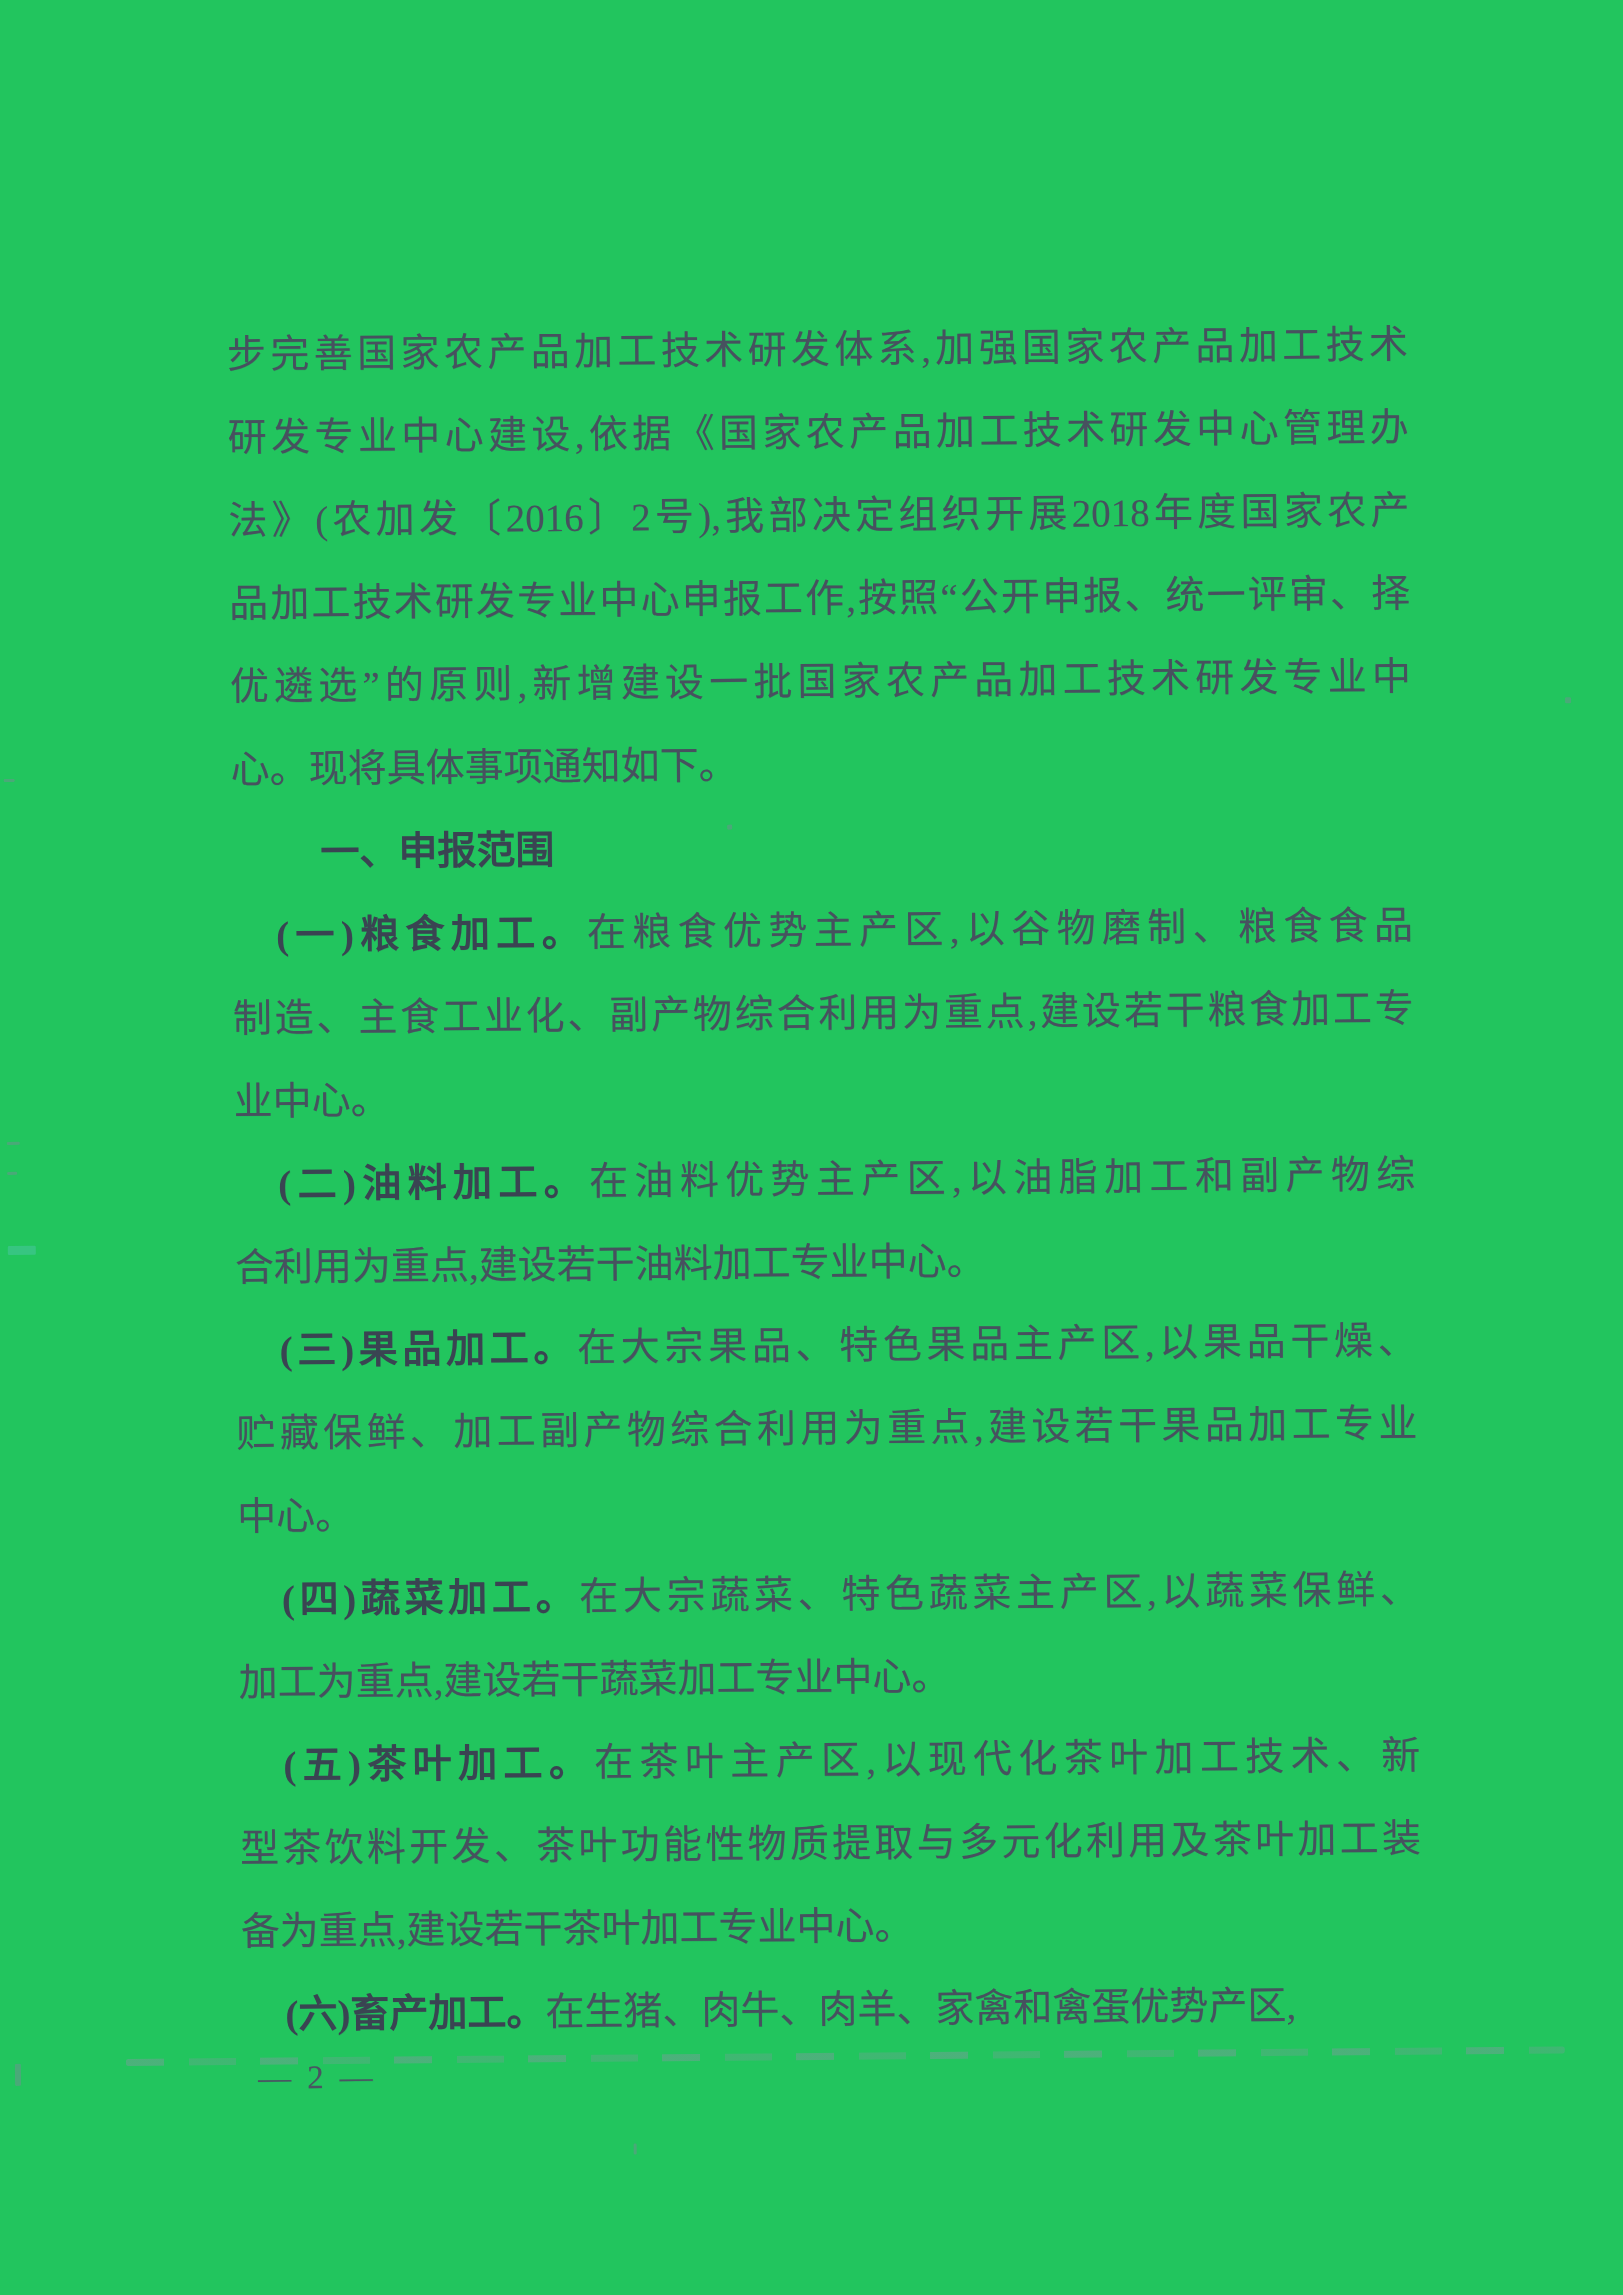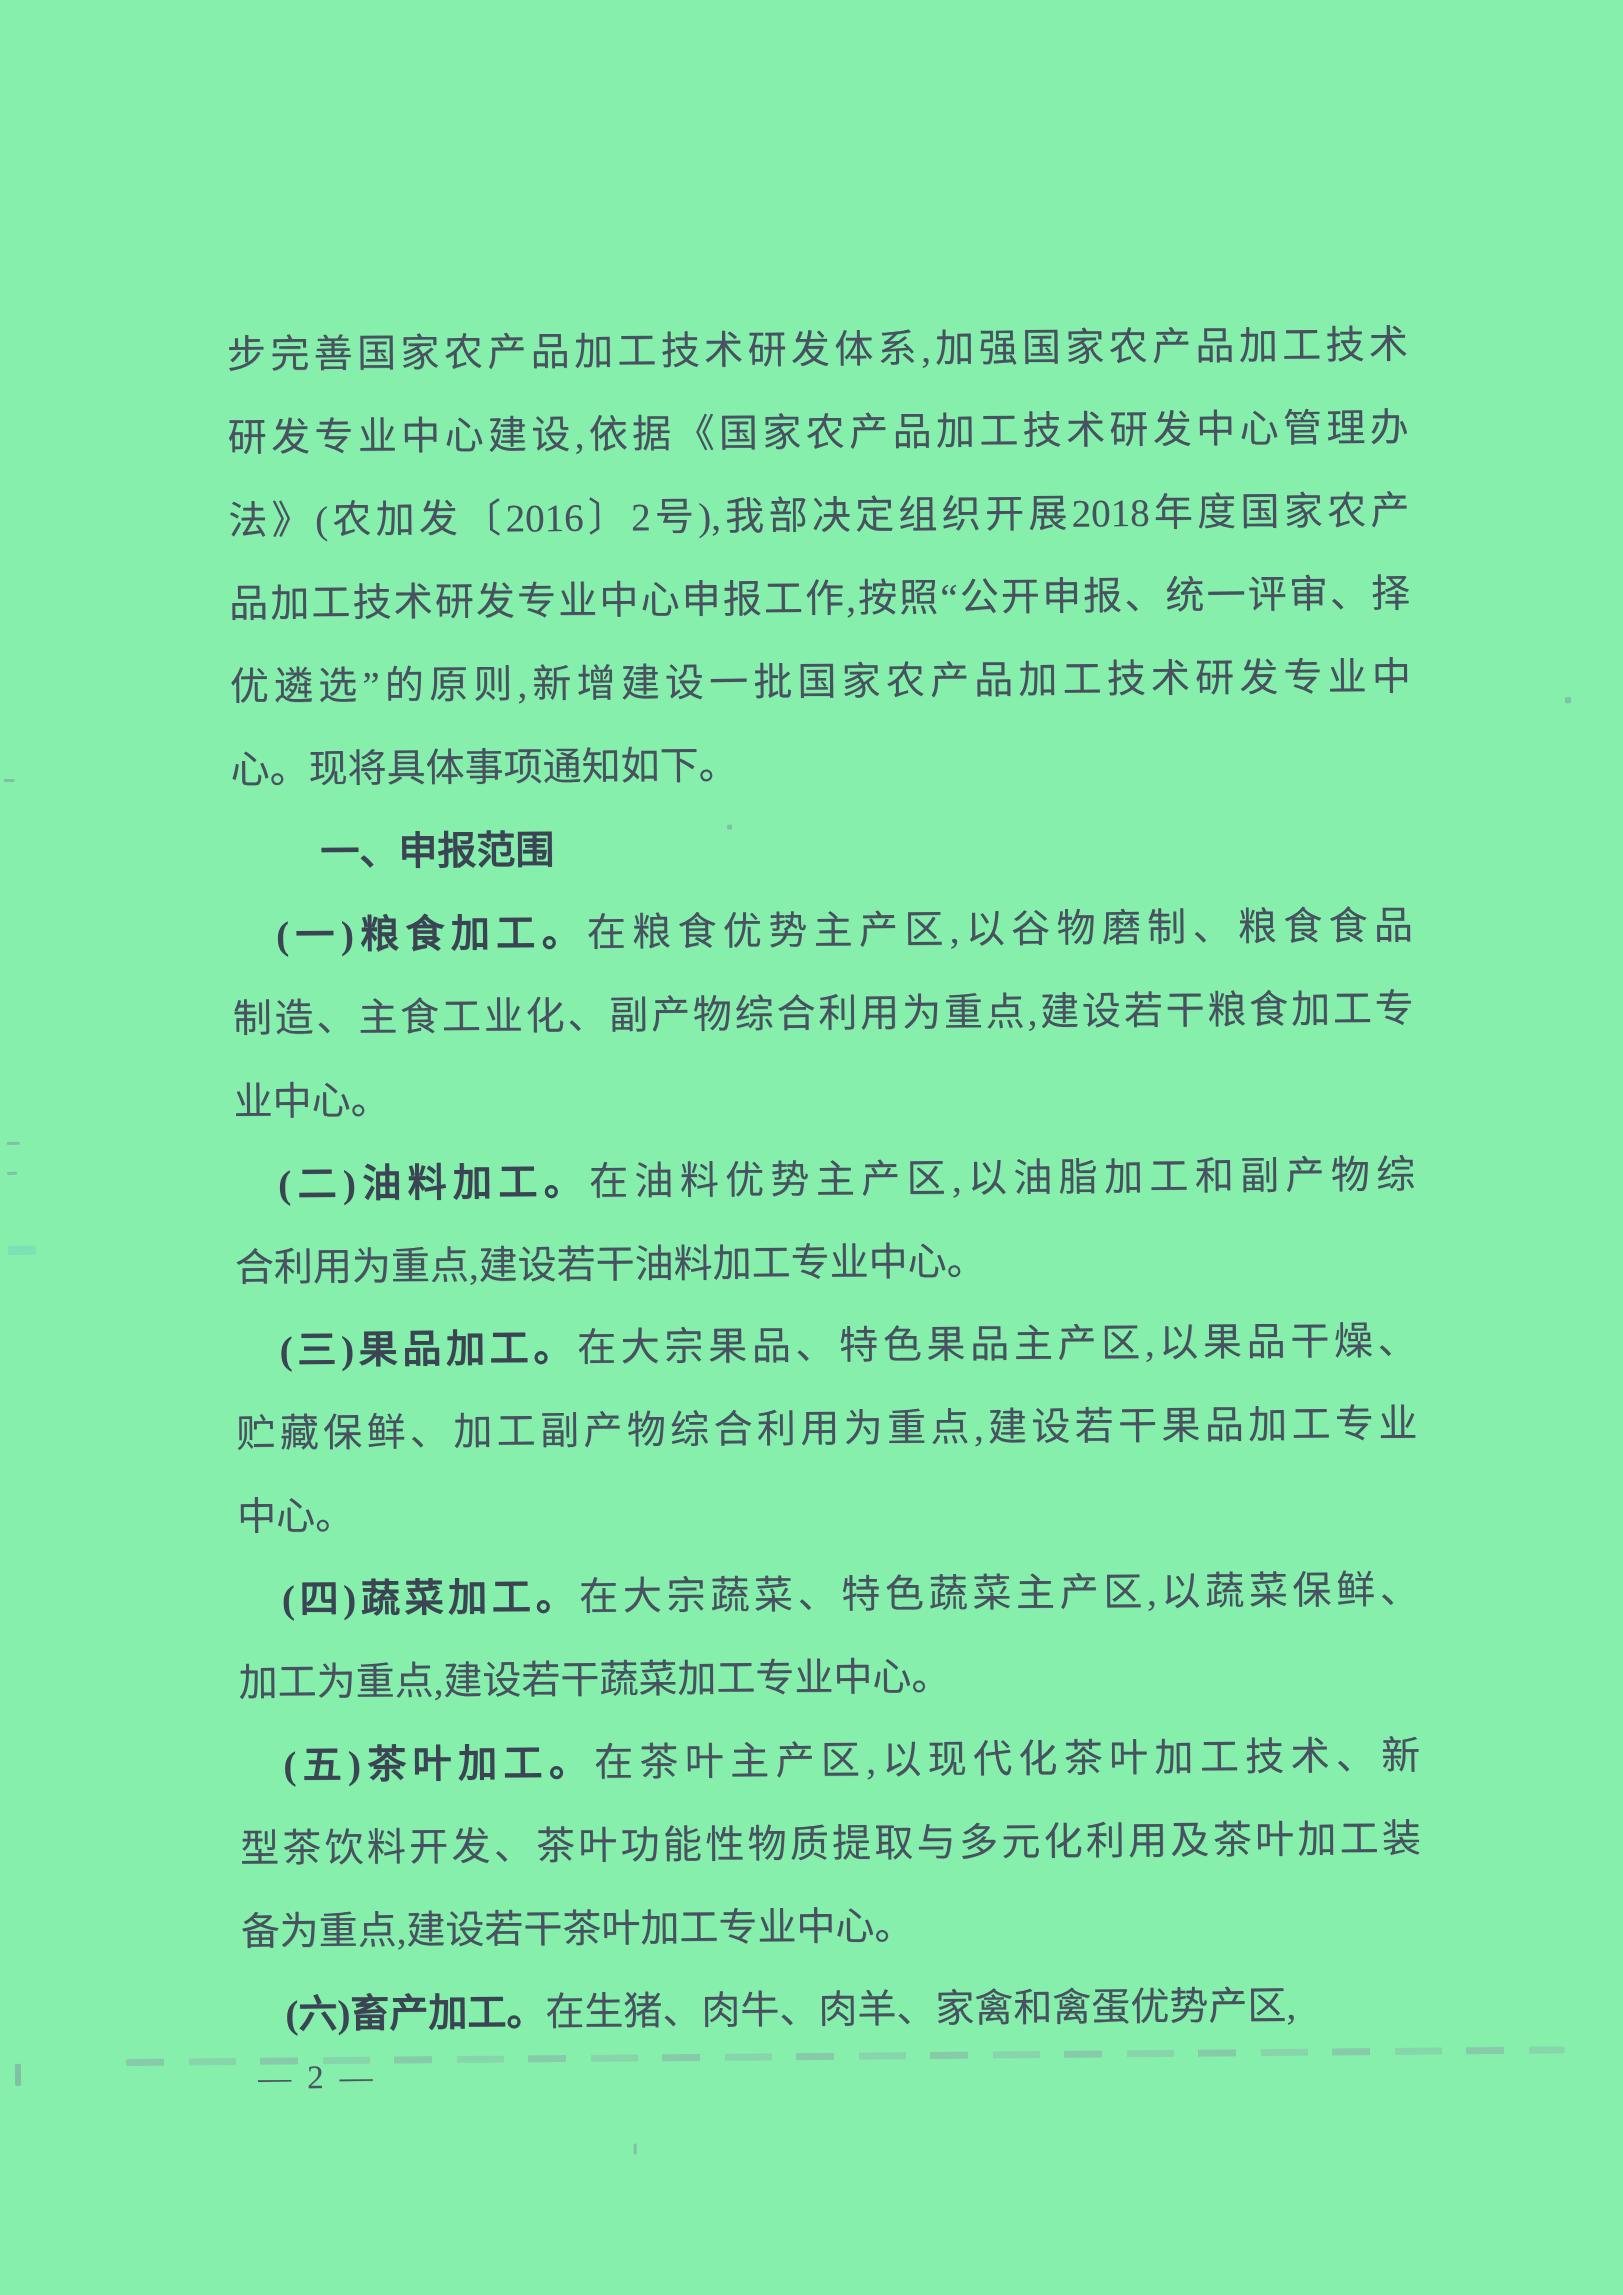--- a/index.html
+++ b/index.html
@@ -1,19 +1,19 @@
 <!DOCTYPE html>
 <html lang="zh-CN" style="font-size:10.5px"><head>
 <meta charset="utf-8">
 <style>
   html,body{margin:0;padding:0;background:#ffffff;}
   .page{
     position:relative;
     width:1623px;height:2295px;
-    background:#86efac;
+    background:#22c55e;
     overflow:hidden;
     font-family:"Liberation Serif","DejaVu Serif",serif;
   }
   .sheet{
     position:absolute;left:0;top:0;width:100%;height:100%;
     transform:rotate(-0.5deg);
     transform-origin:227px 355px;
   }
   .content{
     position:absolute;

